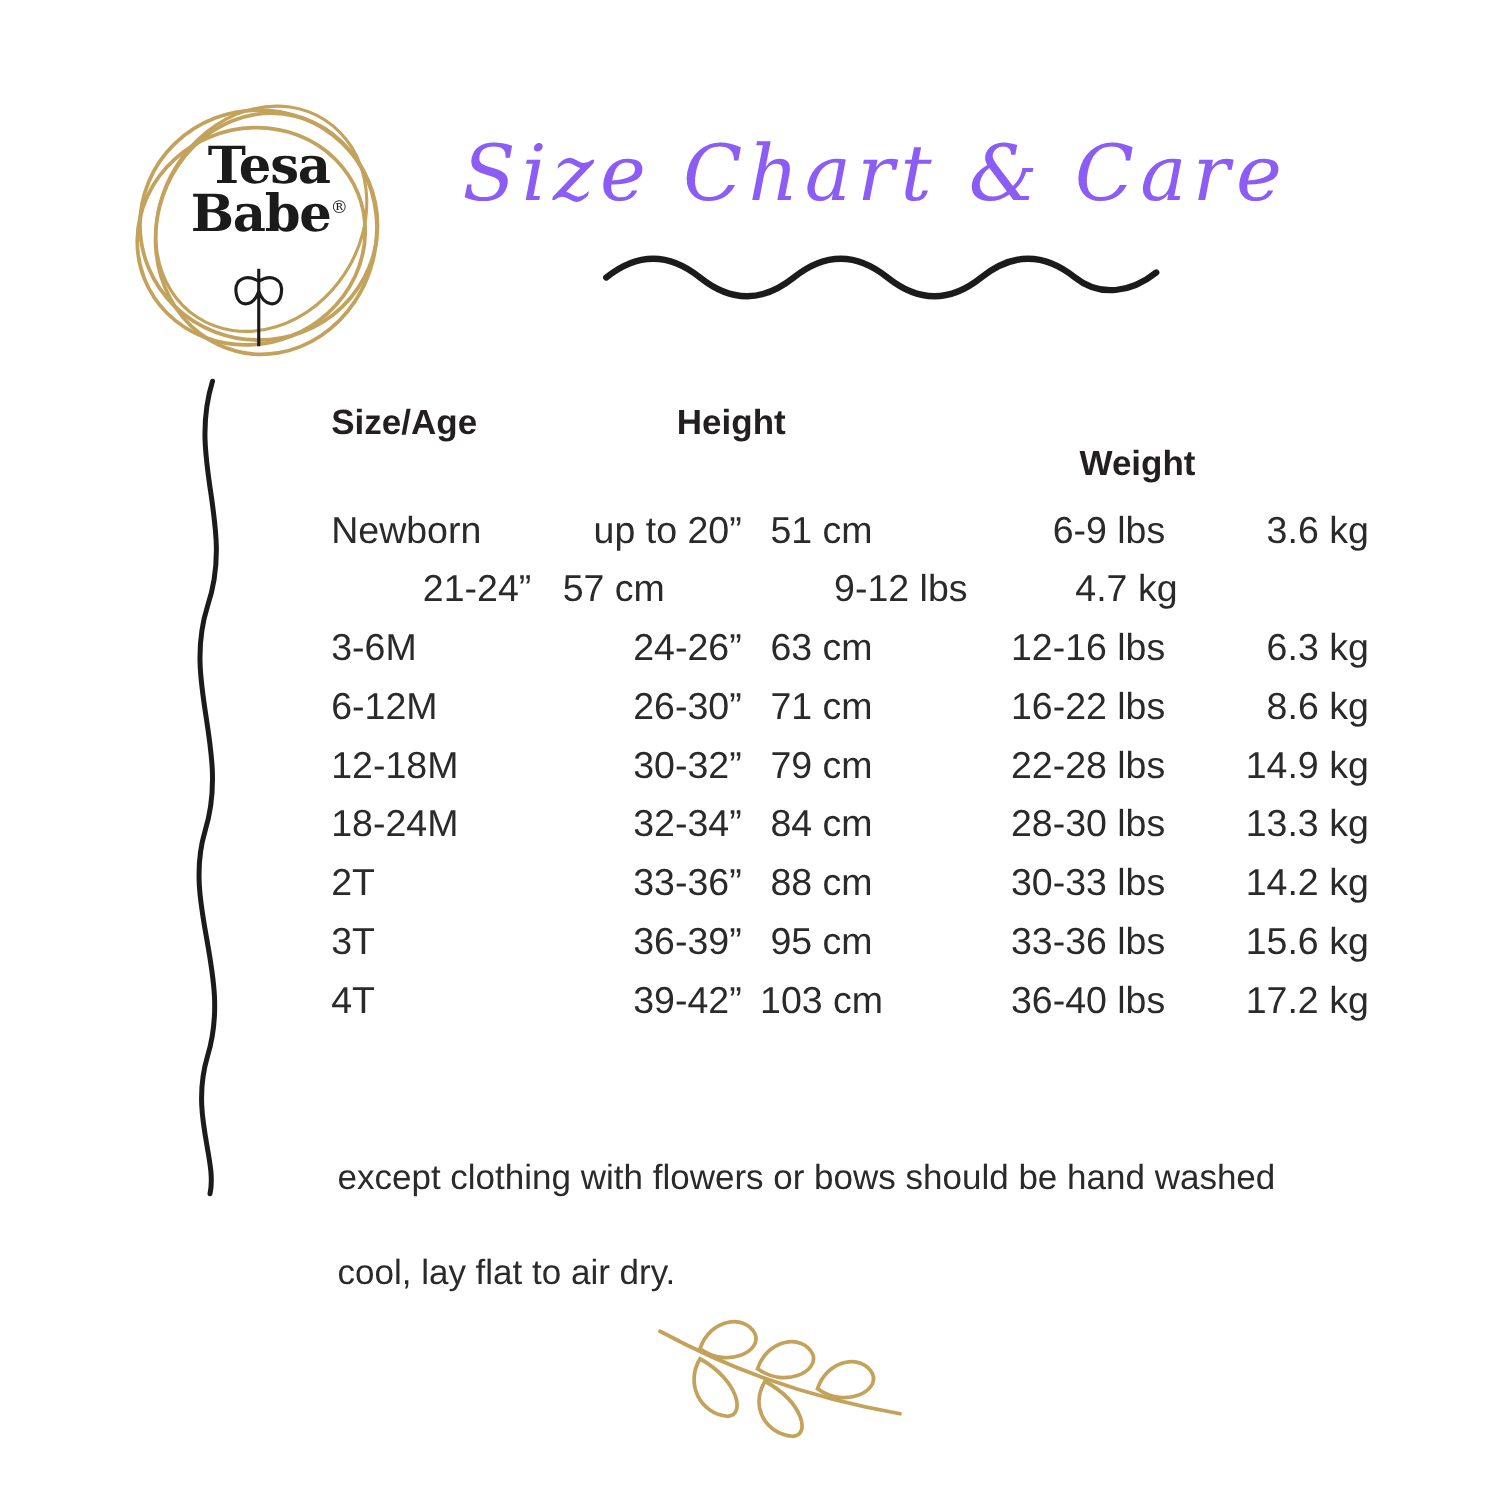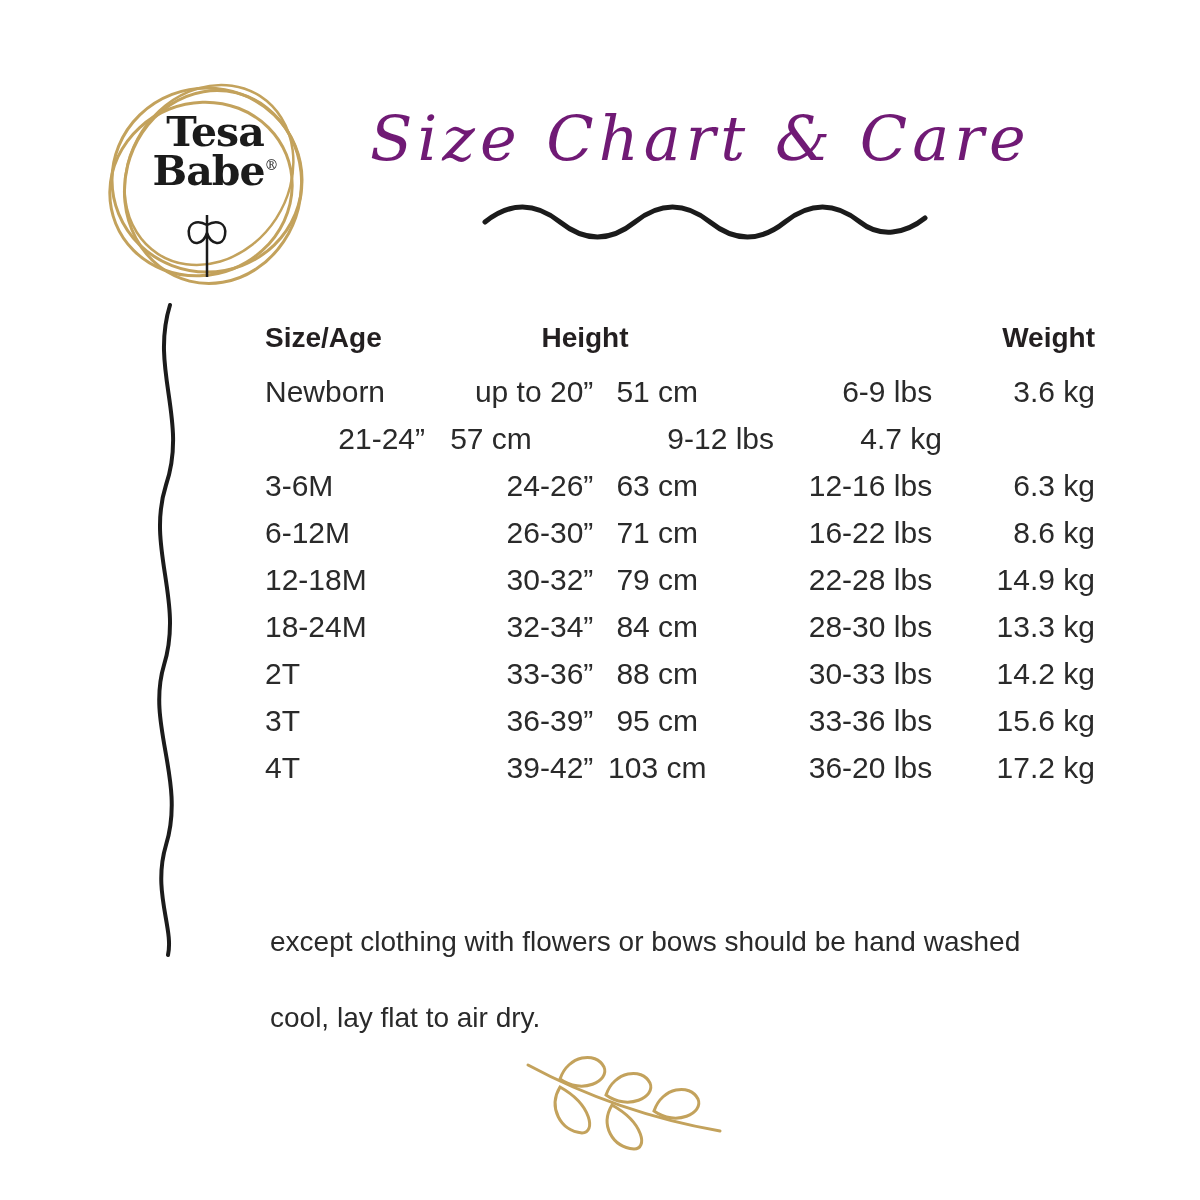--- a/index.html
+++ b/index.html
@@ -62,21 +62,21 @@
   }
 
   .title {
     position: absolute;
     left: 370px;
     top: 52px;
     font-family: "DejaVu Serif", serif;
     font-style: italic;
     font-size: 62px;
     letter-spacing: 5px;
-    color: #701a75;
+    color: #8b5cf6;
     white-space: nowrap;
   }
 
   .squiggle {
     position: absolute;
     left: 480px;
     top: 150px;
   }
 
   
@@ -95,21 +95,21 @@
   }
 
   .thead {
     display: flex;
     font-size: 28px;
     font-weight: bold;
     padding-bottom: 14px;
   }
   .thead .c-size   { width: 180px; text-align: left; }
   .thead .c-height { width: 280px; text-align: center; }
-  .thead .c-weight { width: 370px; text-align: right; }
+  .thead .c-weight { width: 370px; text-align: center; margin-top: 33px; }
 
   .trow {
     display: flex;
     align-items: baseline;
     font-size: 30px;
     line-height: 47px;
     font-weight: 300;
     color: #2a2a2a;
   }
   .trow .c-size   { width: 180px; text-align: left; }
@@ -247,21 +247,21 @@
       <div class="c-size">3T</div>
       <div class="c-hin">36-39”</div>
       <div class="c-hcm">95 cm</div>
       <div class="c-wlb">33-36 lbs</div>
       <div class="c-wkg">15.6 kg</div>
     </div>
     <div class="trow">
       <div class="c-size">4T</div>
       <div class="c-hin">39-42”</div>
       <div class="c-hcm">103 cm</div>
-      <div class="c-wlb">36-20 lbs</div>
+      <div class="c-wlb">36-40 lbs</div>
       <div class="c-wkg">17.2 kg</div>
     </div>
   </div>
 
   <div class="care">
     <div class="line2">except clothing with flowers or bows should be hand washed</div>
     <div class="line3">cool, lay flat to air dry.</div>
   </div>
 
   <div class="leaf-bottom">

